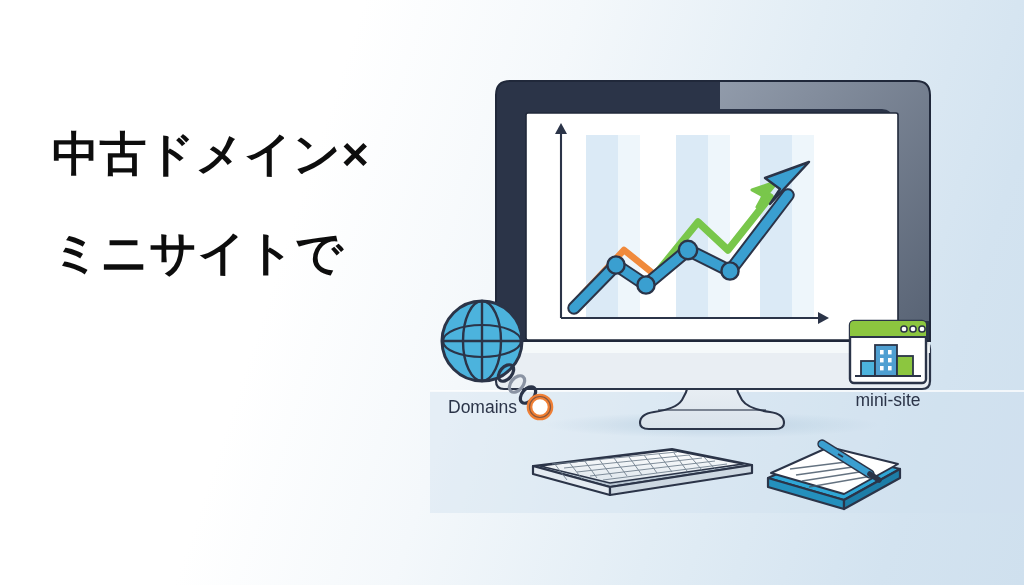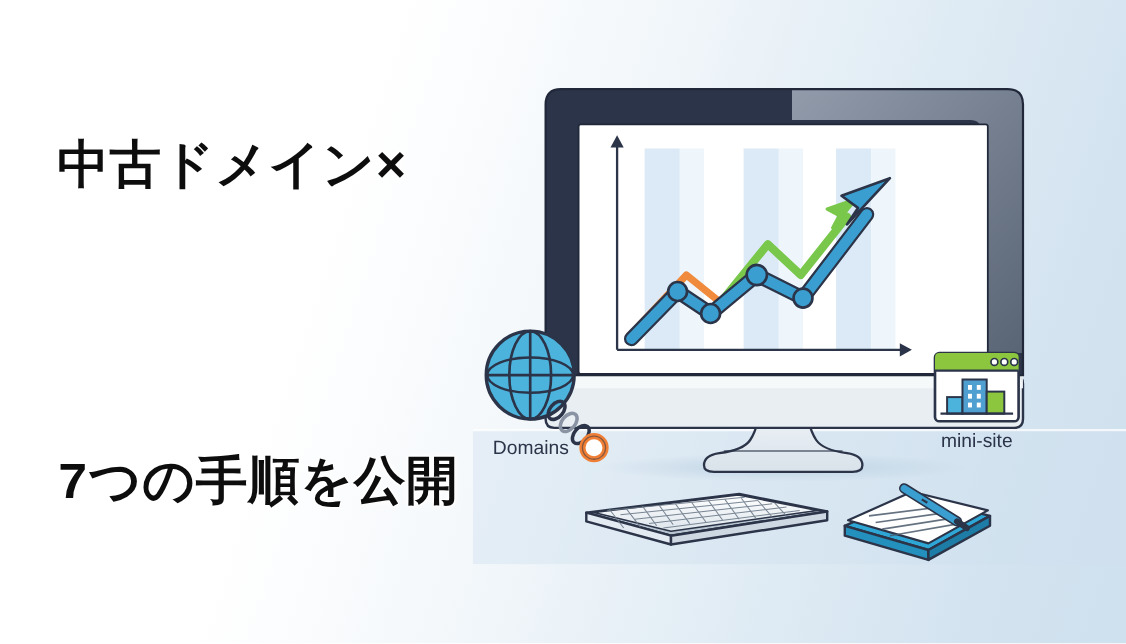--- a/index.html
+++ b/index.html
@@ -11,21 +11,20 @@
   }
   #hero{
     position:relative;width:1024px;height:585px;overflow:hidden;
     background:linear-gradient(108deg,#ffffff 0%,#ffffff 30%,#f4f8fb 48%,#e2edf5 68%,#d3e3f0 88%,#cfe0ee 100%);
   }
 
   
   #headline{
     position:absolute;left:52px;top:130px;width:430px;
     z-index:5;
-    font-family:Liberation Mono, monospace;
   }
   .hl-line{
     font-size:47px;
     font-weight:700;
     color:#0d0d0d;
     letter-spacing:0.5px;
     line-height:1.0;
     white-space:nowrap;
     text-shadow:
       0 0 5px #ffffff, 0 0 5px #ffffff, 0 0 9px #ffffff,
@@ -55,21 +54,21 @@
     fill:#2b3448;
   }
 </style>
 </head>
 <body>
 
 <div id="hero">
 
   <div id="headline">
     <div id="hl-line-1" class="hl-line">中古ドメイン×</div>
-    <div id="hl-line-3">7つの手順を公開</div>
+    <div id="hl-line-2" class="hl-line">ミニサイトで</div>
   </div>
 
   <div id="illustration">
     <svg viewBox="0 0 594 440" xmlns="http://www.w3.org/2000/svg">
 
       <defs>
         <linearGradient id="gStand" x1="0" y1="0" x2="0" y2="1">
           <stop offset="0%" stop-color="#f2f6fa"></stop>
           <stop offset="100%" stop-color="#d9e2ea"></stop>
         </linearGradient>

